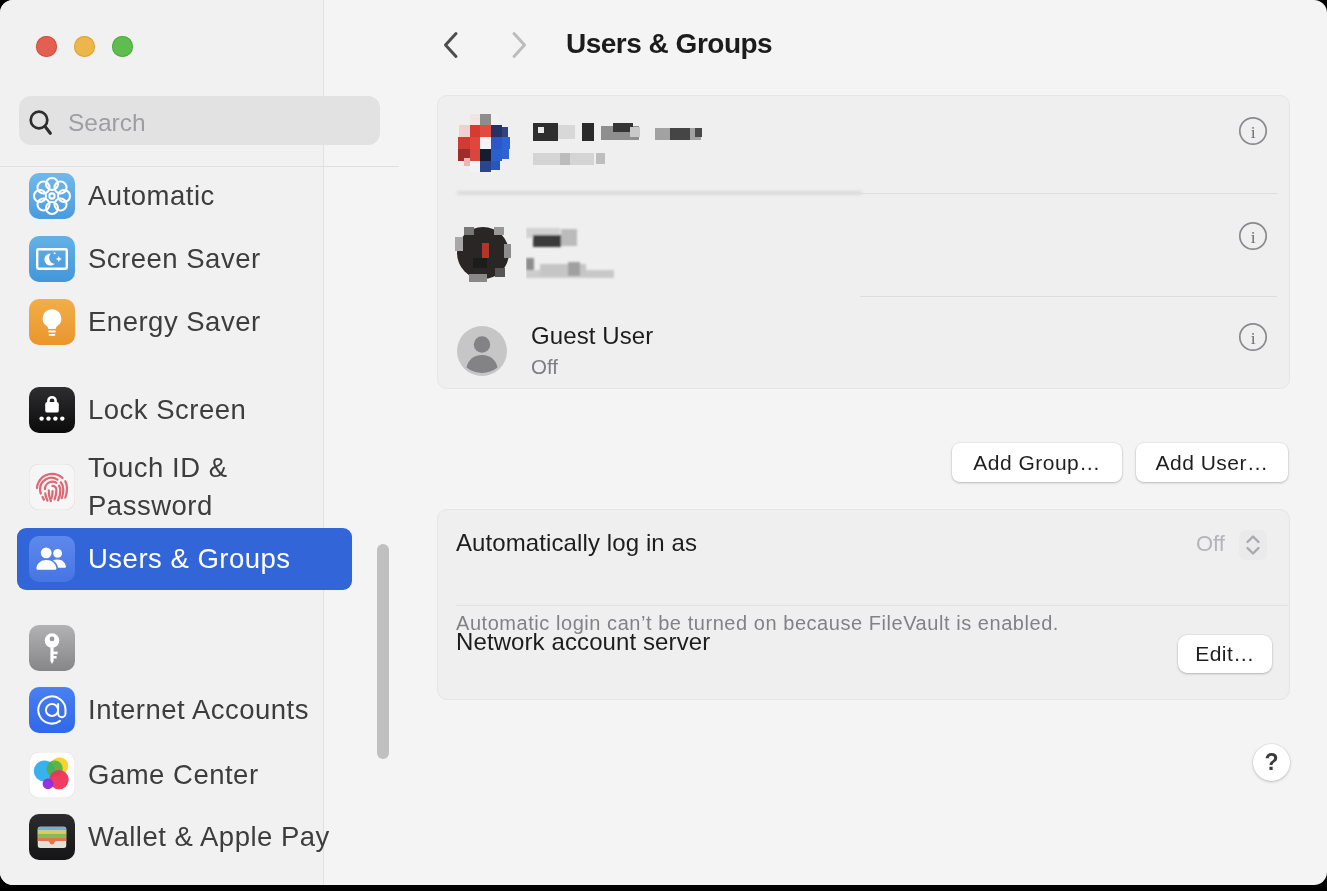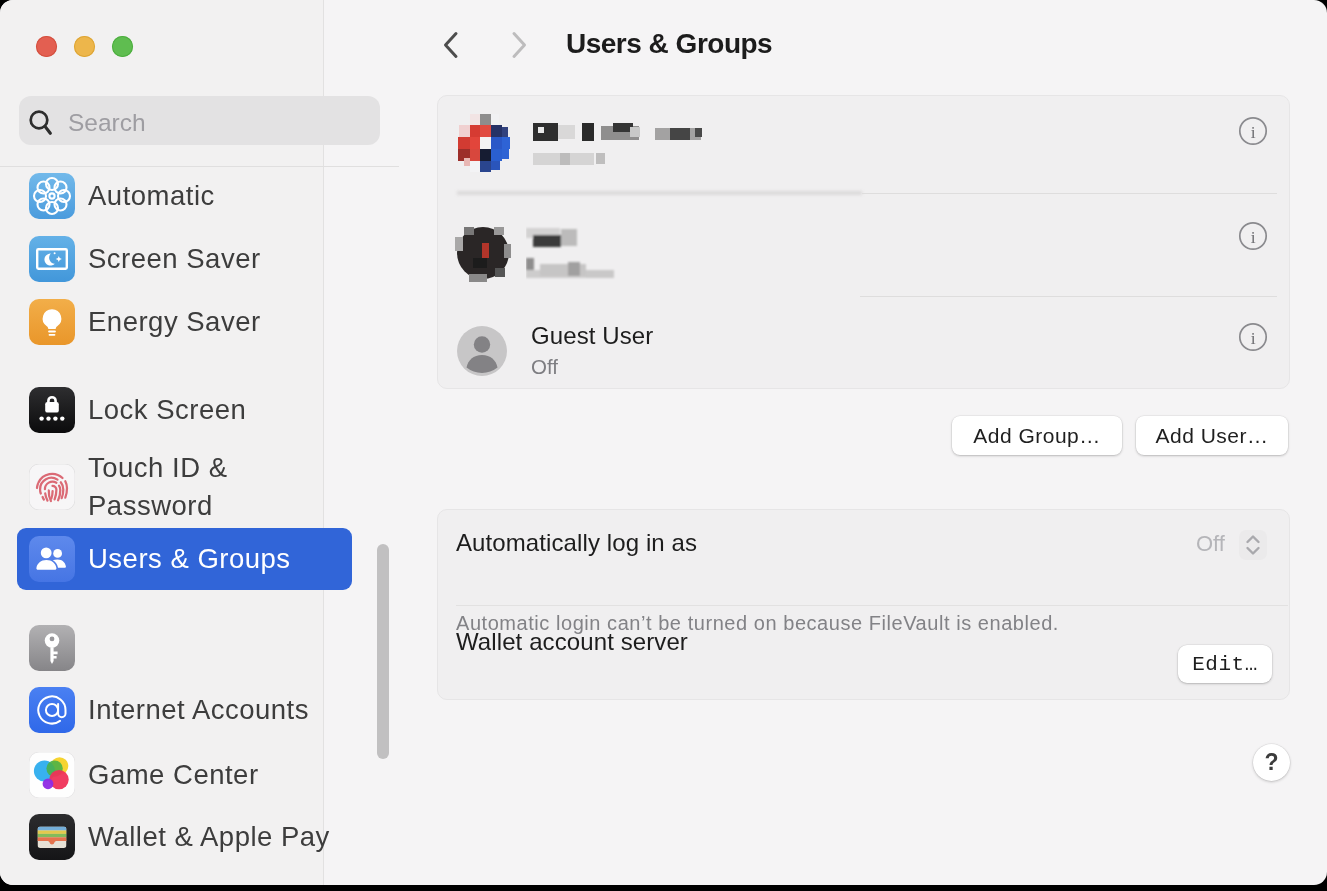--- a/index.html
+++ b/index.html
@@ -31,21 +31,21 @@
     border-radius:6px; background:#c1c0c1; }
   
   .title { position:absolute; left:566px; top:28px; font-size:28px; font-weight:700;
     color:#1c1c1c; letter-spacing:-0.5px; }
   .card { position:absolute; left:437px; width:853px; background:#f0eff0;
     border:1px solid #e6e5e6; border-radius:10px; }
   .hline { position:absolute; height:1px; background:#dedddd; }
   .btn { position:absolute; background:#fff; border-radius:8px;
     box-shadow:0 0 0 0.5px rgba(0,0,0,0.07), 0 1px 2.5px rgba(0,0,0,0.22);
     display:flex; align-items:center; justify-content:center;
-    font-size:21px; letter-spacing:0.5px; color:#1f1f1f; }
+    font-size:21px; letter-spacing:0.5px; color:#1f1f1f;margin-top:27px; }
   .t1 { font-size:24px; color:#1d1d1d; position:absolute; letter-spacing:0.1px;text-align:right; }
   .t2 { font-size:20.5px; color:#7d7d81; position:absolute; }
   .help { position:absolute; left:1253px; top:744px; width:37px; height:37px;
     border-radius:50%; background:#fff;
     box-shadow:0 0 0 0.5px rgba(0,0,0,0.08), 0 1px 3px rgba(0,0,0,0.2);
     display:flex; align-items:center; justify-content:center;
     font-size:23px; font-weight:700; color:#3c3c3c; }
 </style>
 </head>
 <body>
@@ -366,17 +366,17 @@
   <div class="card" style="top:509px; height:191px;"></div>
   <div class="t1" style="left:456px; top:529px;">Automatically log in as</div>
   <div style="position:absolute; left:456px; top:564px; font-size:20px; letter-spacing:0.55px; color:#828286;margin-top:48px;">Automatic login can’t be turned on because FileVault is enabled.</div>
   <div style="position:absolute; left:1196px; top:531px; font-size:22px; color:#b5b5b9;">Off</div>
   <svg width="28" height="30" style="position:absolute;left:1239px;top:530px" viewBox="0 0 28 30">
     <rect width="28" height="30" rx="7" fill="#ebeaeb"></rect>
     <polyline points="8.5,12 14,6.5 19.5,12" fill="none" stroke="#a9a9ad" stroke-width="2.4" stroke-linecap="round" stroke-linejoin="round"></polyline>
     <polyline points="8.5,18 14,23.5 19.5,18" fill="none" stroke="#a9a9ad" stroke-width="2.4" stroke-linecap="round" stroke-linejoin="round"></polyline>
   </svg>
   <div class="hline" style="left:456px; top:605px; width:832px; background:#e2e1e1;"></div>
-  <div class="t1" style="left:456px; top:628px;">Wallet account server</div>
-  <div class="btn" style="left:1178px; top:645px; width:94px; height:38px; border-radius:9px;font-family:Liberation Mono, monospace;">Edit…</div>
+  <div class="t1" style="left:456px; top:628px;">Network account server</div>
+  <div class="btn" style="left:1178px; top:608px; width:94px; height:38px; border-radius:9px;">Edit…</div>
 
   <div class="help">?</div>
 </div>
 
 </body></html>

